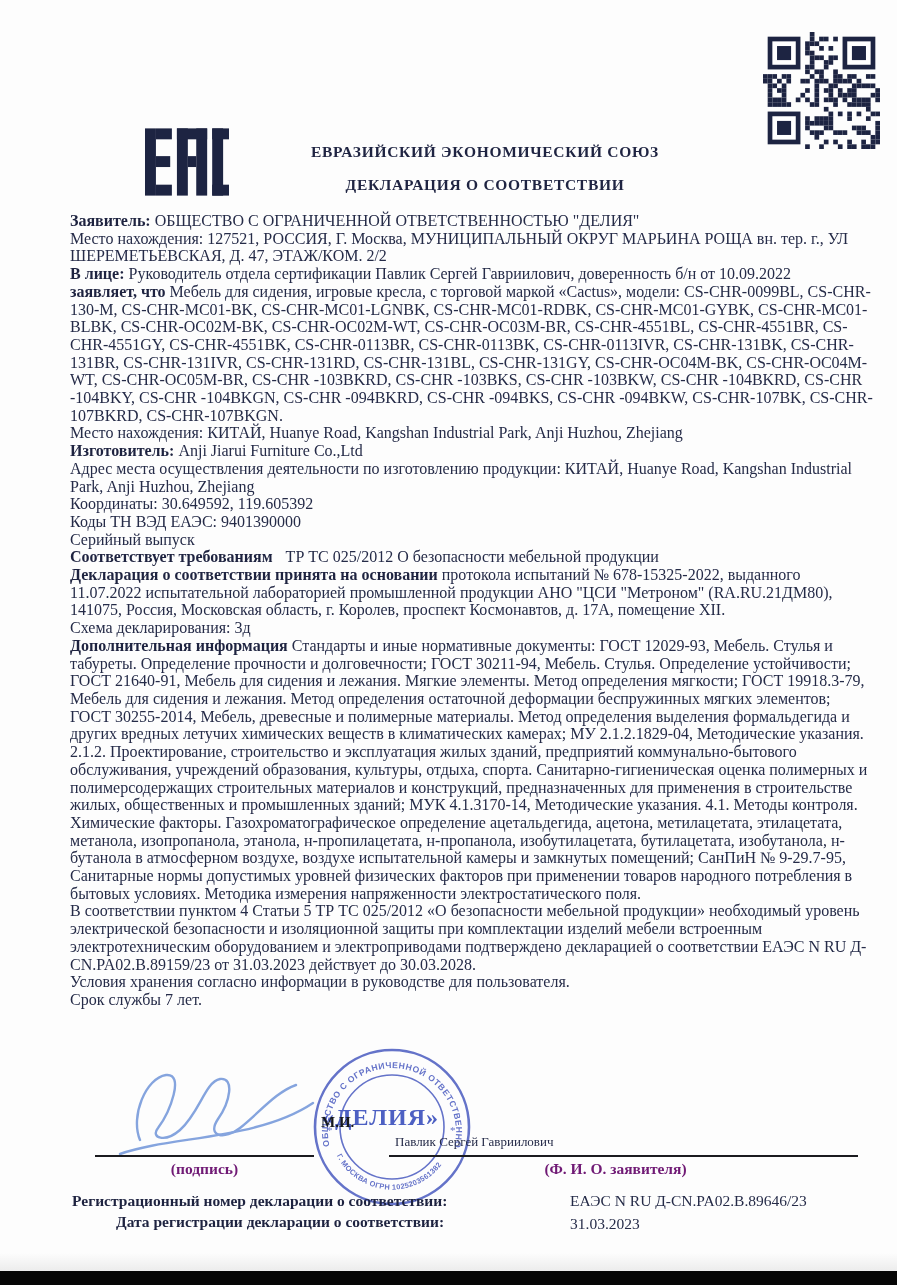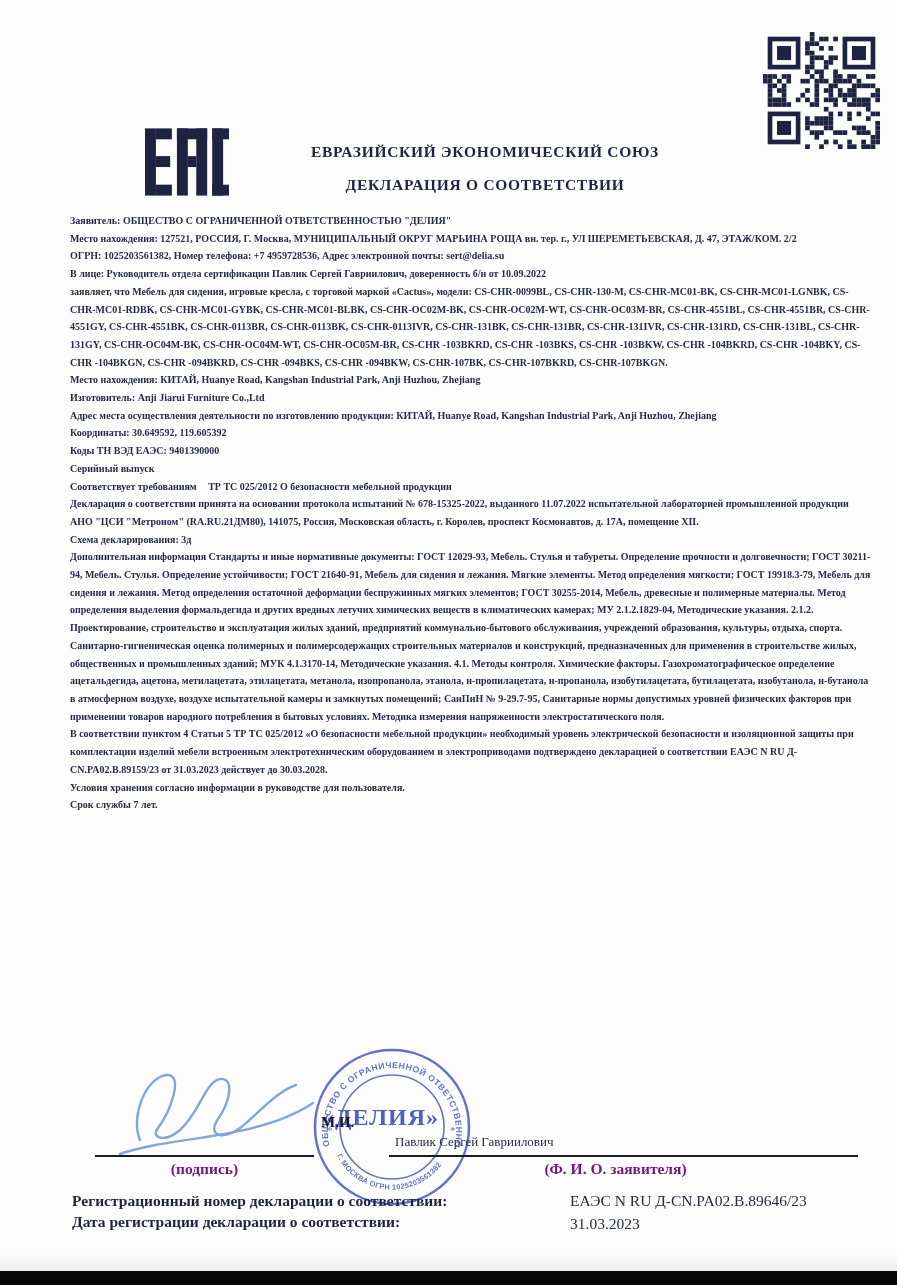--- a/index.html
+++ b/index.html
@@ -12,21 +12,21 @@
   
   .eac{position:absolute;left:145px;top:128px;width:84px;height:68px;}
   .qr{position:absolute;left:763px;top:32px;width:117px;height:117px;}
   .title{position:absolute;left:70px;width:830px;text-align:center;font-weight:bold;
          font-size:15.5px;letter-spacing:.7px;color:#1f2442;}
   .title.t1{top:143px;}
   .title.t2{top:176px;}
   
   .bodytext{
     position:absolute;left:70px;top:212px;width:803px;
-    font-size:10px;line-height:17.7px;color:#252b48;font-weight:bold;
+    font-size:16px;line-height:17.7px;color:#252b48;
   }
   .bodytext p{margin:0;padding:0;}
   .bodytext b{color:#1e2340;}
   .gap{padding-left:9px;}
   
   .sigscribble{position:absolute;left:108px;top:1056px;width:225px;height:112px;pointer-events:none;}
   .stamp{position:absolute;left:307px;top:1042px;width:170px;height:170px;opacity:.88;pointer-events:none;}
   .stamp-center{
     position:absolute;left:322px;top:1104px;width:145px;text-align:left;
     font-size:24px;font-weight:bold;color:#4d60c3;letter-spacing:1px;pointer-events:none;
@@ -35,21 +35,21 @@
   .hline{position:absolute;height:2px;background:#1b1b1f;}
   .line-sig{left:95px;top:1155px;width:219px;}
   .line-name{left:389px;top:1155px;width:469px;}
   .caption{position:absolute;font-size:15.5px;font-weight:bold;color:#701a75;text-align:center;}
   .cap-sig{left:95px;top:1160px;width:219px;}
   .cap-name{left:448px;top:1160px;width:335px;}
   .applicant-name{position:absolute;left:395px;top:1134px;font-size:13px;color:#252b48;}
   
   .reg-label{position:absolute;left:72px;font-size:15.5px;font-weight:bold;color:#1e2340;}
   .reg-value{position:absolute;left:570px;font-size:15.5px;color:#252b48;}
-  .r1{top:1192px;} .r2{top:1213px;} .r2v{top:1215px;}
+  .r1{top:1192px;} .r2{top:1213px;margin-left:44px;} .r2v{top:1215px;}
   
   .scan-shadow{position:absolute;left:0;top:1253px;width:897px;height:18px;
     background:linear-gradient(#fdfdfd,#ececec);}
   .scan-bar{position:absolute;left:0;top:1271px;width:897px;height:14px;background:#060606;}
 </style>
 </head>
 <body>
 
 <div class="page">
 
@@ -255,21 +255,20 @@
         <rect x="13.919999999999998" y="88.16" width="13.919999999999998" height="13.919999999999998"></rect>
       </g>
     </svg>
 
   <div class="title t1">ЕВРАЗИЙСКИЙ ЭКОНОМИЧЕСКИЙ СОЮЗ</div>
   <div class="title t2">ДЕКЛАРАЦИЯ О СООТВЕТСТВИИ</div>
 
   <div class="bodytext">
     <p><b>Заявитель:</b> <span>ОБЩЕСТВО С ОГРАНИЧЕННОЙ ОТВЕТСТВЕННОСТЬЮ "ДЕЛИЯ"</span></p>
     <p><span>Место нахождения: 127521, РОССИЯ, Г. Москва, МУНИЦИПАЛЬНЫЙ ОКРУГ МАРЬИНА РОЩА вн. тер. г.,  УЛ ШЕРЕМЕТЬЕВСКАЯ, Д. 47, ЭТАЖ/КОМ. 2/2</span></p>
-    <p><span>ОГРН: 1025203561382, Номер телефона: +7 4959728536, Адрес электронной почты: sert@delia.su</span></p>
     <p><b>В лице:</b> <span>Руководитель отдела сертификации Павлик Сергей Гавриилович, доверенность б/н от 10.09.2022</span></p>
     <p><b>заявляет, что</b> <span>Мебель для сидения, игровые кресла, с торговой маркой «Cactus», модели: CS-CHR-0099BL,  CS-CHR-130-M, CS-CHR-MC01-BK, CS-CHR-MC01-LGNBK, CS-CHR-MC01-RDBK, CS-CHR-MC01-GYBK, CS-CHR-MC01-BLBK, CS-CHR-OC02M-BK, CS-CHR-OC02M-WT, CS-CHR-OC03M-BR, CS-CHR-4551BL, CS-CHR-4551BR, CS-CHR-4551GY, CS-CHR-4551BK, CS-CHR-0113BR, CS-CHR-0113BK, CS-CHR-0113IVR, CS-CHR-131BK, CS-CHR-131BR, CS-CHR-131IVR, CS-CHR-131RD, CS-CHR-131BL, CS-CHR-131GY, CS-CHR-OC04M-BK, CS-CHR-OC04M-WT, CS-CHR-OC05M-BR, CS-CHR -103BKRD, CS-CHR -103BKS, CS-CHR -103BKW, CS-CHR -104BKRD, CS-CHR -104BKY, CS-CHR -104BKGN, CS-CHR -094BKRD, CS-CHR -094BKS, CS-CHR -094BKW, CS-CHR-107BK, CS-CHR-107BKRD, CS-CHR-107BKGN.</span></p>
     <p><span>Место нахождения: КИТАЙ, Huanye Road, Kangshan Industrial Park, Anji Huzhou, Zhejiang</span></p>
     <p><b>Изготовитель:</b> <span>Anji Jiarui Furniture Co.,Ltd</span></p>
     <p><span>Адрес места осуществления деятельности по изготовлению продукции: КИТАЙ, Huanye Road, Kangshan Industrial Park, Anji Huzhou, Zhejiang</span></p>
     <p><span>Координаты: 30.649592, 119.605392</span></p>
     <p><span>Коды ТН ВЭД ЕАЭС: 9401390000</span></p>
     <p><span>Серийный выпуск</span></p>
     <p><b>Соответствует требованиям</b> <span class="gap">ТР ТС 025/2012 О безопасности мебельной продукции</span></p>
     <p><b>Декларация о соответствии принята на основании</b> <span>протокола испытаний № 678-15325-2022, выданного 11.07.2022 испытательной лабораторией промышленной продукции АНО "ЦСИ "Метроном" (RA.RU.21ДМ80), 141075, Россия, Московская область, г. Королев, проспект Космонавтов, д. 17А, помещение XII.</span></p>

